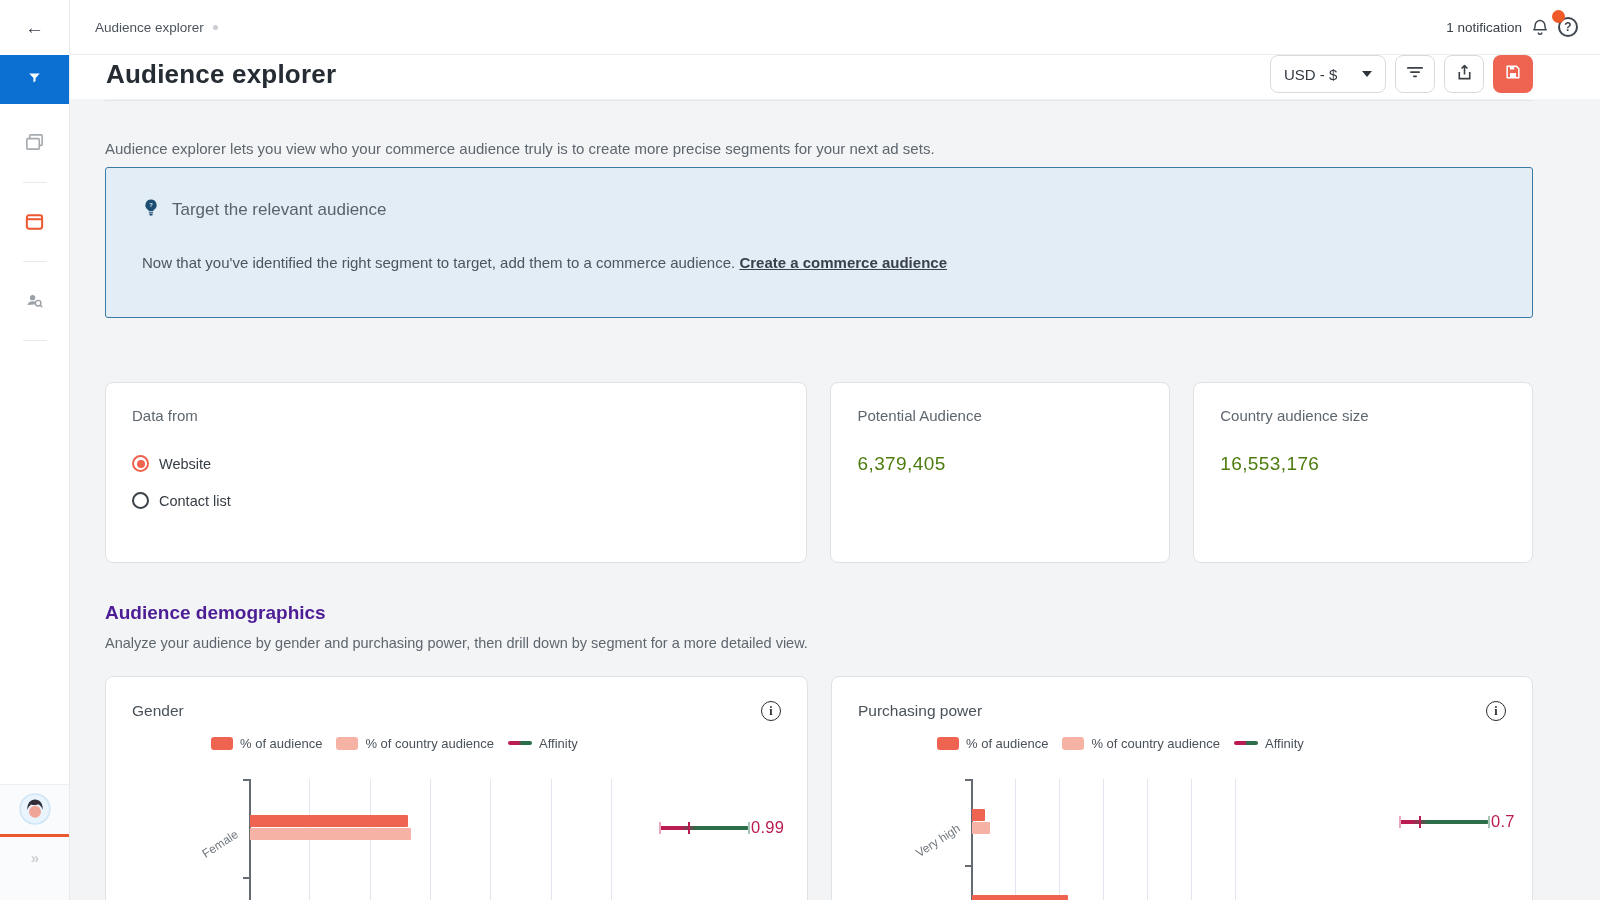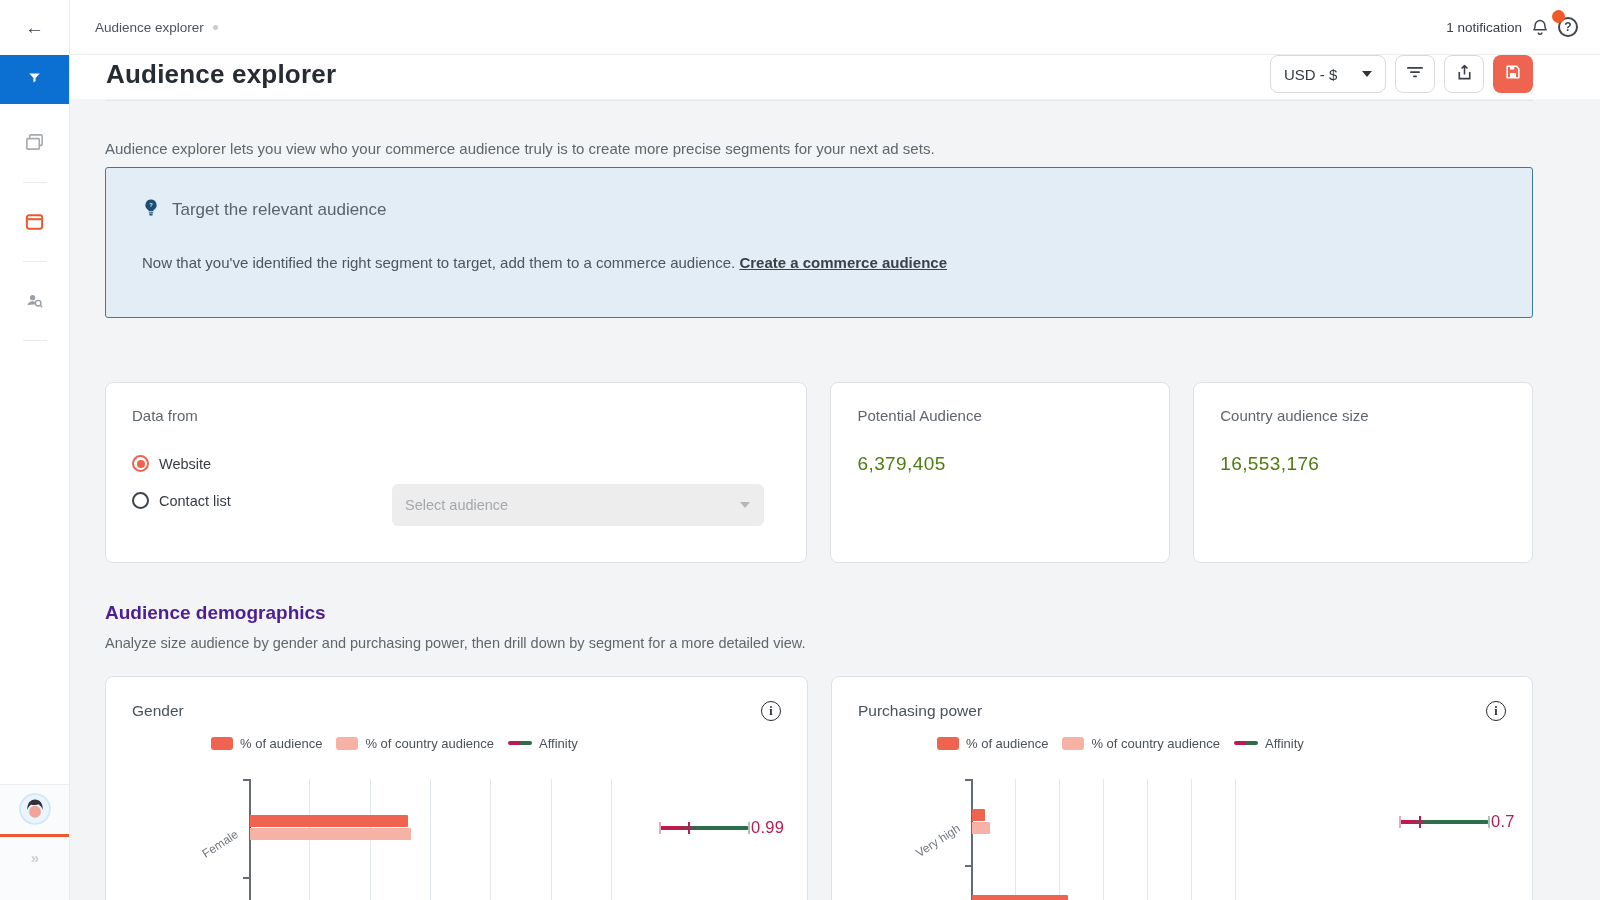--- a/index.html
+++ b/index.html
@@ -237,39 +237,35 @@
         <div class="card card-datafrom">
           <span class="card-label">Data from</span>
           <label class="radio-row r1">
             <span class="radio sel"></span>
             <span class="radio-label">Website</span>
           </label>
           <label class="radio-row r2">
             <span class="radio"></span>
             <span class="radio-label">Contact list</span>
           </label>
-          <div class="select-box">
-            <span class="select-ph">Select audience</span>
-            <span class="caret-grey"></span>
-          </div>
         </div>
 
         <div class="card card-stat">
           <span class="card-label">Potential Audience</span>
           <span class="stat-value">6,379,405</span>
         </div>
 
         <div class="card card-stat">
           <span class="card-label">Country audience size</span>
           <span class="stat-value">16,553,176</span>
         </div>
       </div>
 
       <h2 class="section-title">Audience demographics</h2>
-      <p class="section-sub">Analyze size audience by gender and purchasing power, then drill down by segment for a more detailed view.</p>
+      <p class="section-sub">Analyze your audience by gender and purchasing power, then drill down by segment for a more detailed view.</p>
 
       <div class="charts-row">
 
         <div class="card chart-card g">
           <div class="chart-head">
             <span class="chart-title">Gender</span>
             <span class="info-icon">
                 <span>i</span>
               </span>
           </div>

